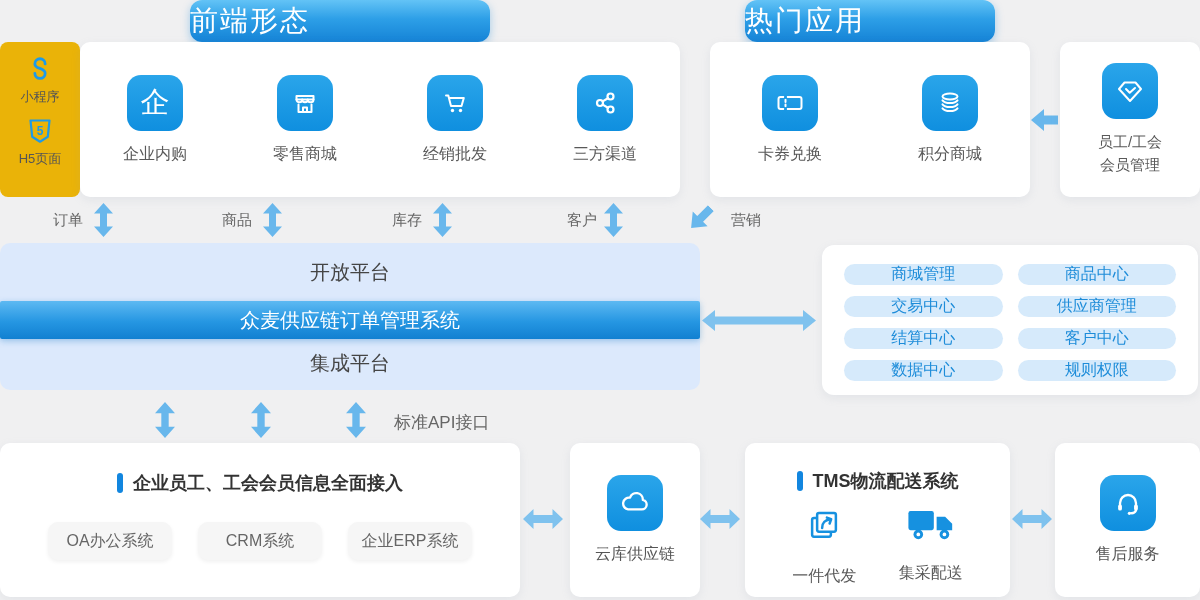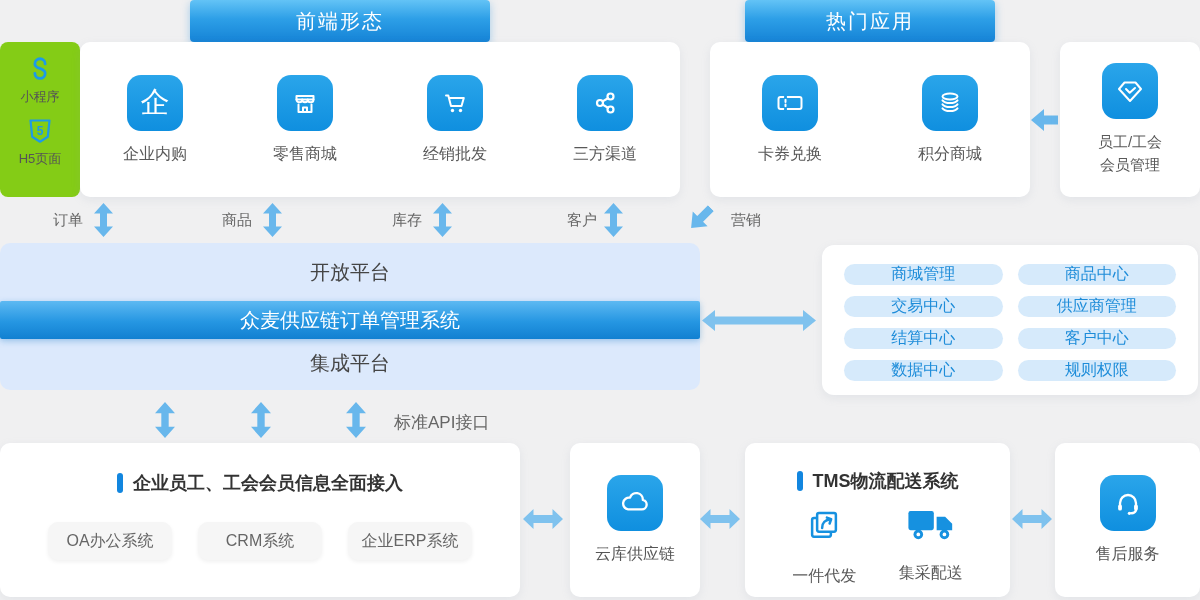--- a/index.html
+++ b/index.html
@@ -1,28 +1,28 @@
 <!DOCTYPE html>
 <html><head>
 <meta charset="utf-8">
 <style>
   html,body{margin:0;padding:0;}
   body{font-family:"Liberation Sans","DejaVu Sans",sans-serif;background:#e9e9ea;}
   #stage{position:relative;width:1200px;height:600px;background:#f0f0f1;overflow:hidden;}
 
-  .banner{position:absolute;top:0;height:42px;border-radius:4px;
+  .banner{position:absolute;top:0;height:42px;border-radius:12px;
     background:linear-gradient(180deg,#63c3f6 0%,#2d9fe7 45%,#1583d6 100%);
-    color:#fff;font-size:20px;letter-spacing:2px;display:flex;align-items:center;justify-content:center;
+    color:#fff;font-size:28px;letter-spacing:2px;display:flex;align-items:center;justify-content:flex-start;
     box-shadow:0 3px 8px rgba(21,131,214,.35);}
   #banner-frontend{left:190px;width:300px;}
   #banner-hot{left:745px;width:250px;}
 
   .card{position:absolute;background:#fff;border-radius:10px;box-shadow:0 3px 10px rgba(140,155,175,.14);}
 
-  #sidebar{position:absolute;left:0;top:42px;width:80px;height:155px;background:#84cc16;
+  #sidebar{position:absolute;left:0;top:42px;width:80px;height:155px;background:#eab308;
     border-radius:8px;display:flex;flex-direction:column;align-items:center;padding-top:13px;box-sizing:border-box;}
   .side-label{font-size:13px;color:#555;margin-top:3px;}
   #sidebar .gap{height:9px;}
 
   #card-frontend{left:80px;top:42px;width:600px;height:155px;display:flex;align-items:center;justify-content:space-around;}
   #card-hot{left:710px;top:42px;width:320px;height:155px;display:flex;align-items:center;justify-content:space-around;}
   #card-member{left:1060px;top:42px;width:140px;height:155px;display:flex;align-items:center;justify-content:center;}
 
   .app{display:flex;flex-direction:column;align-items:center;}
   .tile{width:56px;height:56px;border-radius:14px;background:linear-gradient(180deg,#2aa5ea,#0f8fdf);

